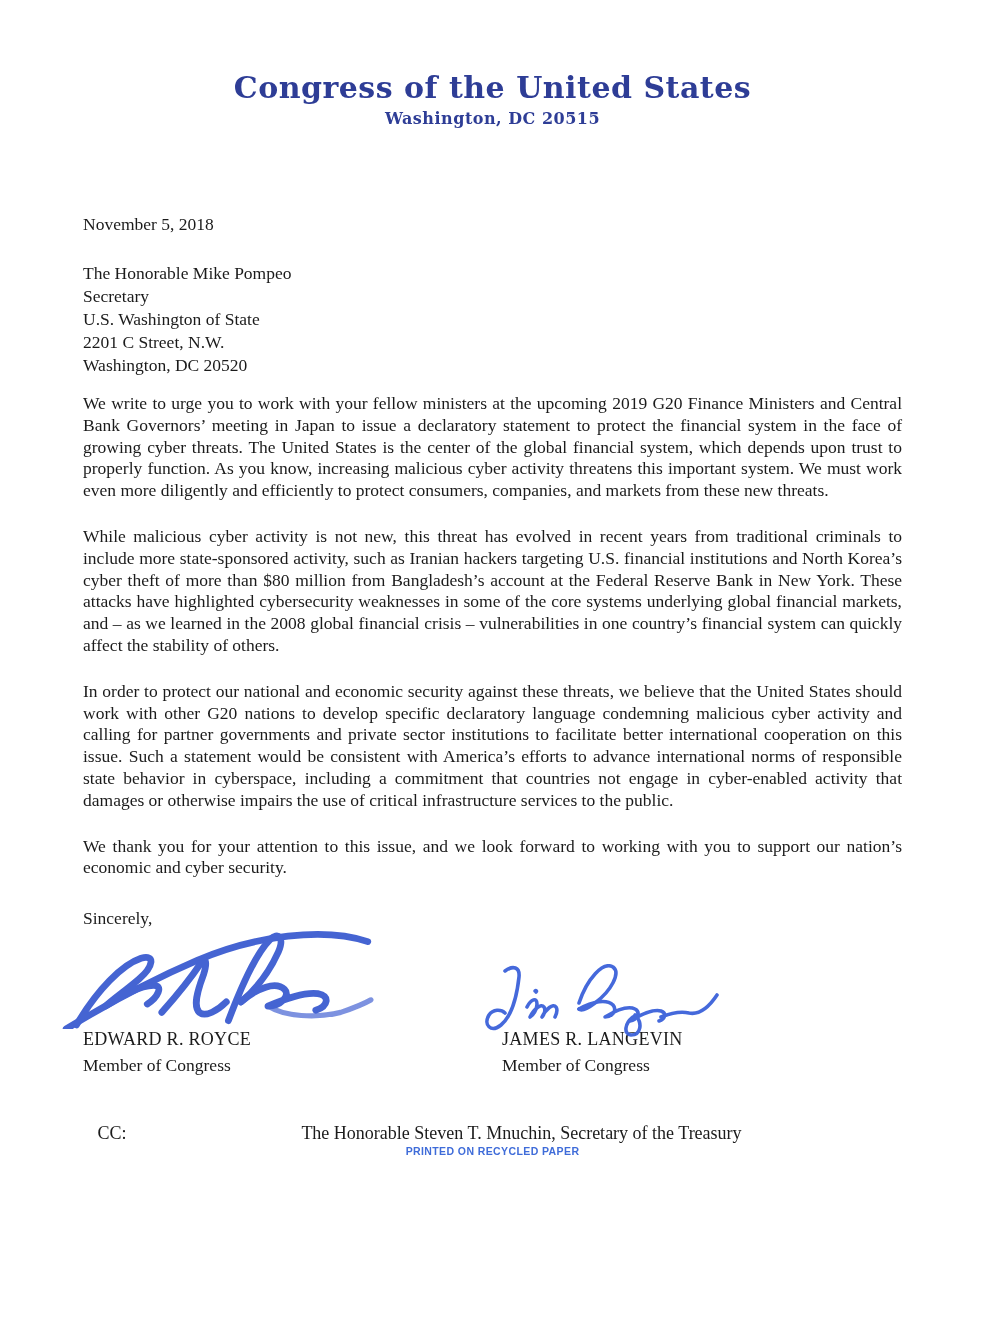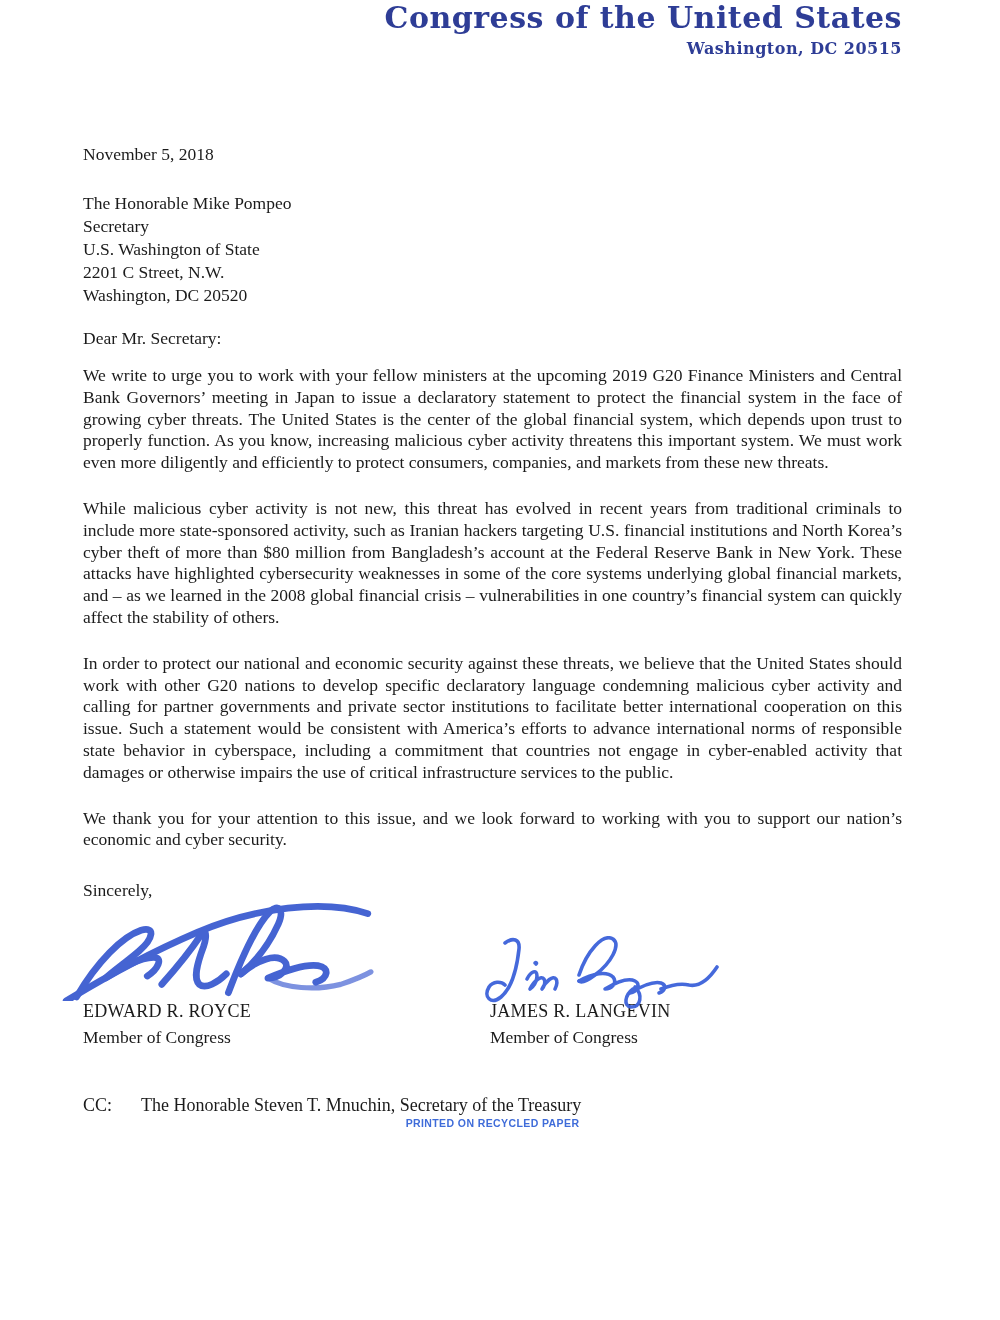--- a/index.html
+++ b/index.html
@@ -8,21 +8,21 @@
     width: 1000px;
     height: 1320px;
     background: #ffffff;
     font-family: "Liberation Serif", serif;
     color: #1b1b1b;
     position: relative;
     overflow: hidden;
   }
   .letter { padding: 0 98px 0 83px; }
 
-  .letterhead { text-align: right; }
+  .letterhead { padding-top: 70px; text-align: center; }
   .lh-title {
     font-family: "DejaVu Serif", serif;
     font-weight: bold;
     font-size: 30px;
     letter-spacing: 0.5px;
     color: #2e3d96;
   }
   .lh-sub {
     font-family: "DejaVu Serif", serif;
     font-weight: bold;
@@ -45,27 +45,27 @@
     margin: 24px 0 0 0;
   }
   .body p.first { margin-top: 16px; }
 
   .closing { margin-top: 28px; font-size: 17.5px; line-height: 22px; }
 
   .sig-area { position: relative; height: 100px; }
   .sig-royce { position: absolute; left: -30px; top: -4px; }
   .sig-langevin { position: absolute; left: 392px; top: 28px; }
 
-  .names-row { display: flex; }
+  .names-row { display: flex; gap: 12px; }
   .name-block { width: 407px; }
   .name-block.right { flex: 1; font-family: Liberation Serif, serif; }
   .sig-name { font-size: 18px; letter-spacing: 0.3px; }
   .sig-title { font-size: 17.5px; margin-top: 5px; }
 
-  .cc-row { margin-top: 46px; display: flex; font-size: 18px; line-height: 22px; }
+  .cc-row { margin-top: 46px; display: flex; font-size: 18px; line-height: 22px; text-align: center; }
   .cc-label { width: 58px; }
   .cc-text { flex: 1; }
 
   .footer {
     text-align: center;
     margin-top: 1px;
     font-family: "Liberation Sans", sans-serif;
     font-size: 10.5px;
     font-weight: bold;
     letter-spacing: 0.4px;
@@ -85,21 +85,20 @@
   <div class="date">November 5, 2018</div>
 
   <div class="recipient">
     <div>The Honorable Mike Pompeo</div>
     <div>Secretary</div>
     <div>U.S. Washington of State</div>
     <div>2201 C Street, N.W.</div>
     <div>Washington, DC 20520</div>
   </div>
 
-  <div class="salutation">Dear Mr. Secretary:</div>
 
   <div class="body">
     <p class="first">We write to urge you to work with your fellow ministers at the upcoming 2019 G20 Finance Ministers and Central Bank Governors’ meeting in Japan to issue a declaratory statement to protect the financial system in the face of growing cyber threats. The United States is the center of the global financial system, which depends upon trust to properly function. As you know, increasing malicious cyber activity threatens this important system. We must work even more diligently and efficiently to protect consumers, companies, and markets from these new threats.</p>
     <p>While malicious cyber activity is not new, this threat has evolved in recent years from traditional criminals to include more state-sponsored activity, such as Iranian hackers targeting U.S. financial institutions and North Korea’s cyber theft of more than $80 million from Bangladesh’s account at the Federal Reserve Bank in New York. These attacks have highlighted cybersecurity weaknesses in some of the core systems underlying global financial markets, and – as we learned in the 2008 global financial crisis – vulnerabilities in one country’s financial system can quickly affect the stability of others.</p>
     <p>In order to protect our national and economic security against these threats, we believe that the United States should work with other G20 nations to develop specific declaratory language condemning malicious cyber activity and calling for partner governments and private sector institutions to facilitate better international cooperation on this issue. Such a statement would be consistent with America’s efforts to advance international norms of responsible state behavior in cyberspace, including a commitment that countries not engage in cyber-enabled activity that damages or otherwise impairs the use of critical infrastructure services to the public.</p>
     <p>We thank you for your attention to this issue, and we look forward to working with you to support our nation’s economic and cyber security.</p>
   </div>
 
   <div class="closing">Sincerely,</div>
 

